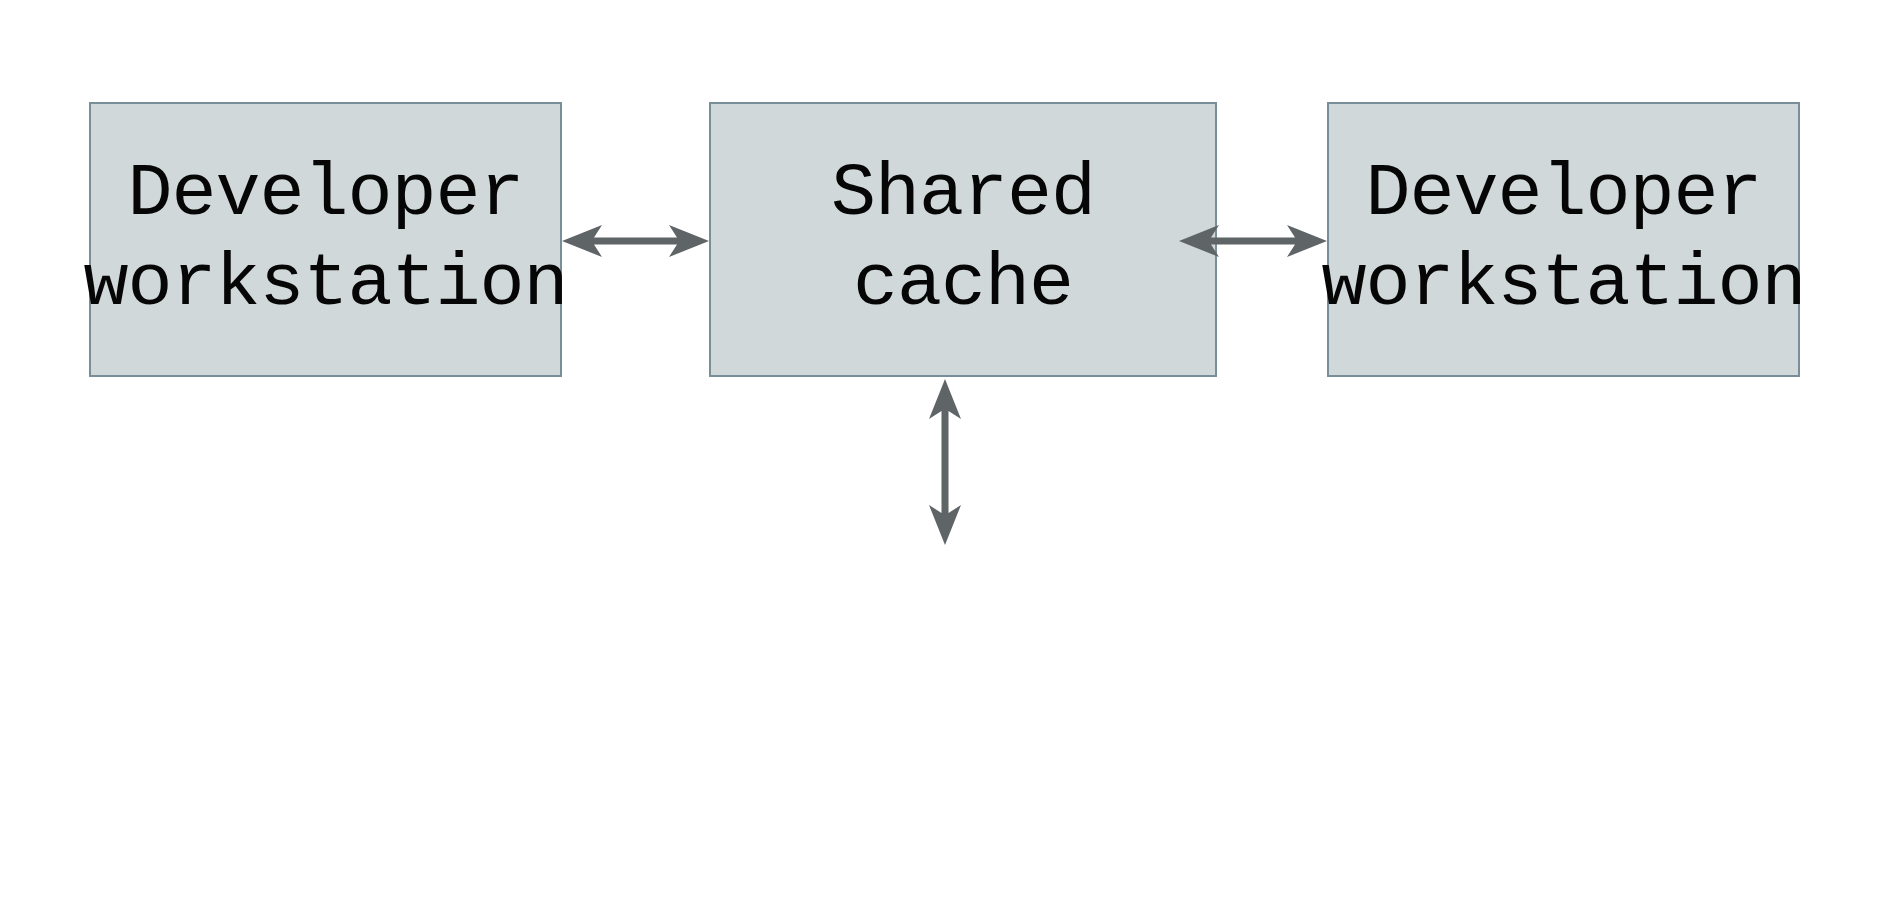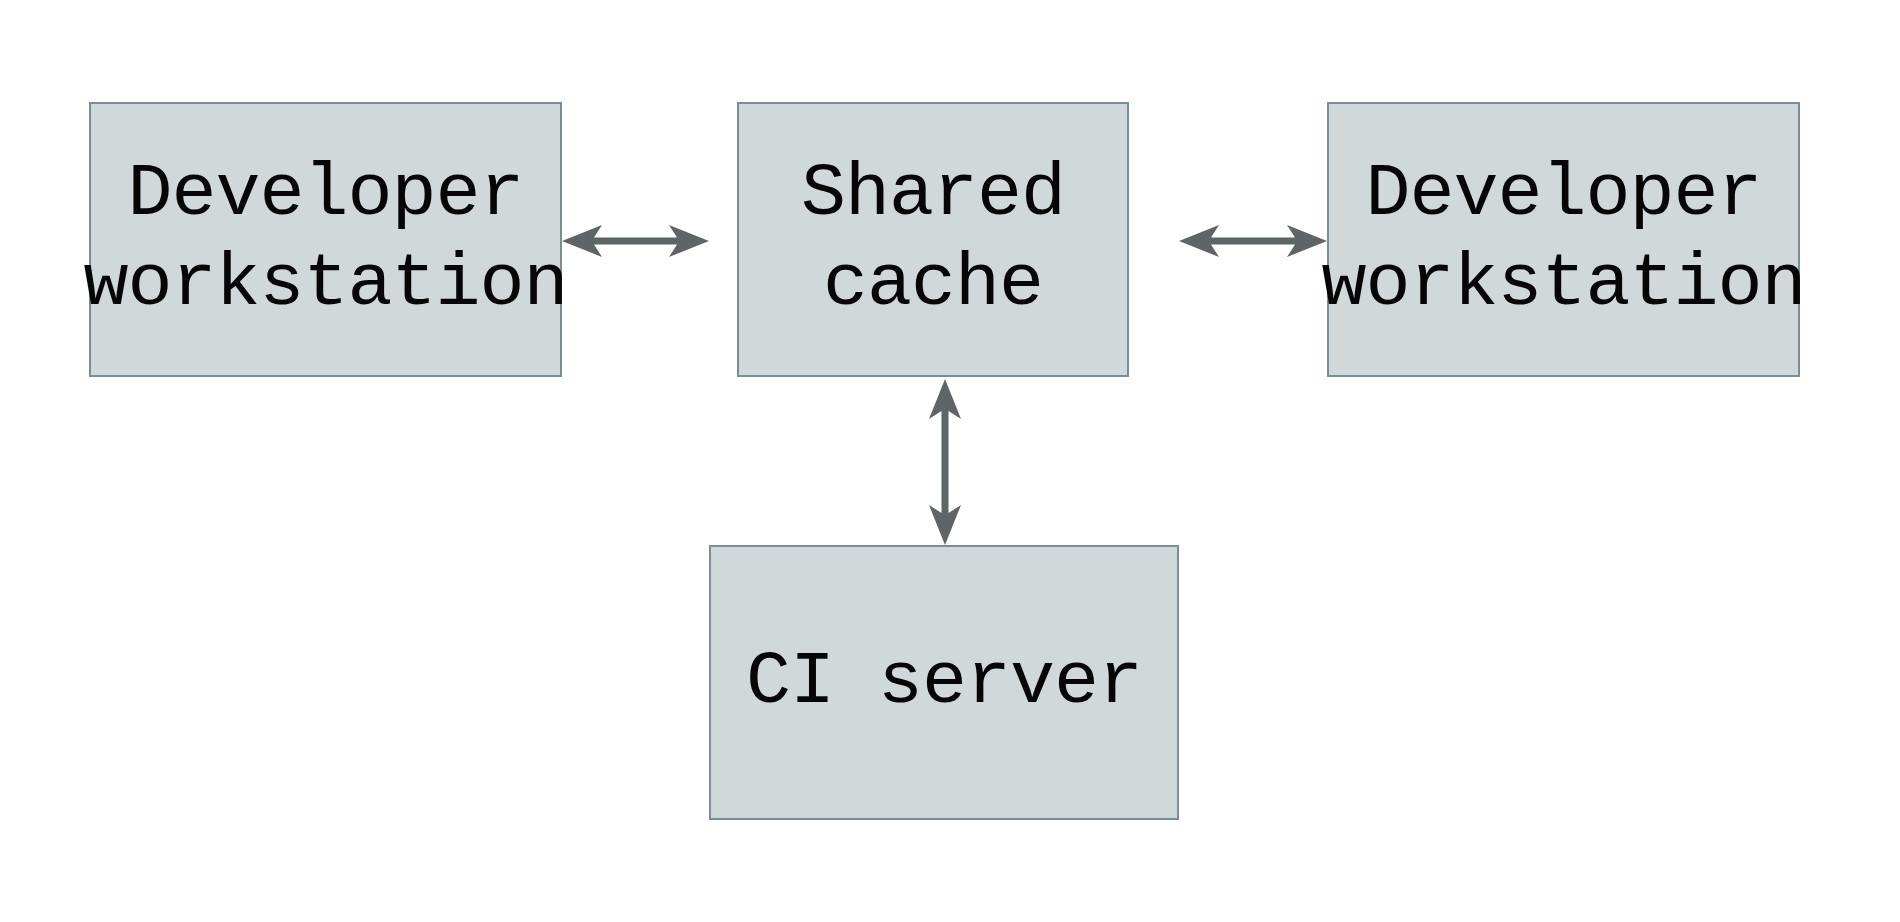--- a/index.html
+++ b/index.html
@@ -26,21 +26,21 @@
   }
   .node-label {
     color: var(--text, #060606);
     font-size: 75px;
     line-height: 1.2;
     letter-spacing: -1px;
     text-align: center;
     white-space: pre-line;
   }
   .node-dev-left   { left: 89px;   top: 102px; width: 473px; height: 275px; }
-  .node-shared     { left: 709px;  top: 102px; width: 392px; height: 275px; margin-left: 28px; }
+  .node-shared     { left: 709px;  top: 102px; width: 508px; height: 275px; }
   .node-dev-right  { left: 1327px; top: 102px; width: 473px; height: 275px; }
   .node-ci         { left: 709px;  top: 545px; width: 470px; height: 275px; }
   .arrow {
     position: absolute;
     display: block;
   }
   .arrow polygon {
     fill: var(--arrow, #5f6467);
   }
   .arrow-left  { left: 562px;  top: 221px; }
@@ -60,23 +60,20 @@
   <div class="node node-shared">
     <span class="node-label">Shared
 cache</span>
   </div>
 
   <div class="node node-dev-right">
     <span class="node-label">Developer
 workstation</span>
   </div>
 
-  <div class="node node-ci">
-    <span class="node-label">CI server</span>
-  </div>
 
   <svg class="arrow arrow-left" width="147" height="40" viewBox="0 0 147 40" aria-hidden="true">
     <polygon points="0,20 40,4 32,16.5 115,16.5 107,4 147,20 107,36 115,23.5 32,23.5 40,36"></polygon>
   </svg>
 
   <svg class="arrow arrow-right" width="148" height="40" viewBox="0 0 148 40" aria-hidden="true">
     <polygon points="0,20 40,4 32,16.5 116,16.5 108,4 148,20 108,36 116,23.5 32,23.5 40,36"></polygon>
   </svg>
 
   <svg class="arrow arrow-vert" width="40" height="166" viewBox="0 0 40 166" aria-hidden="true">

